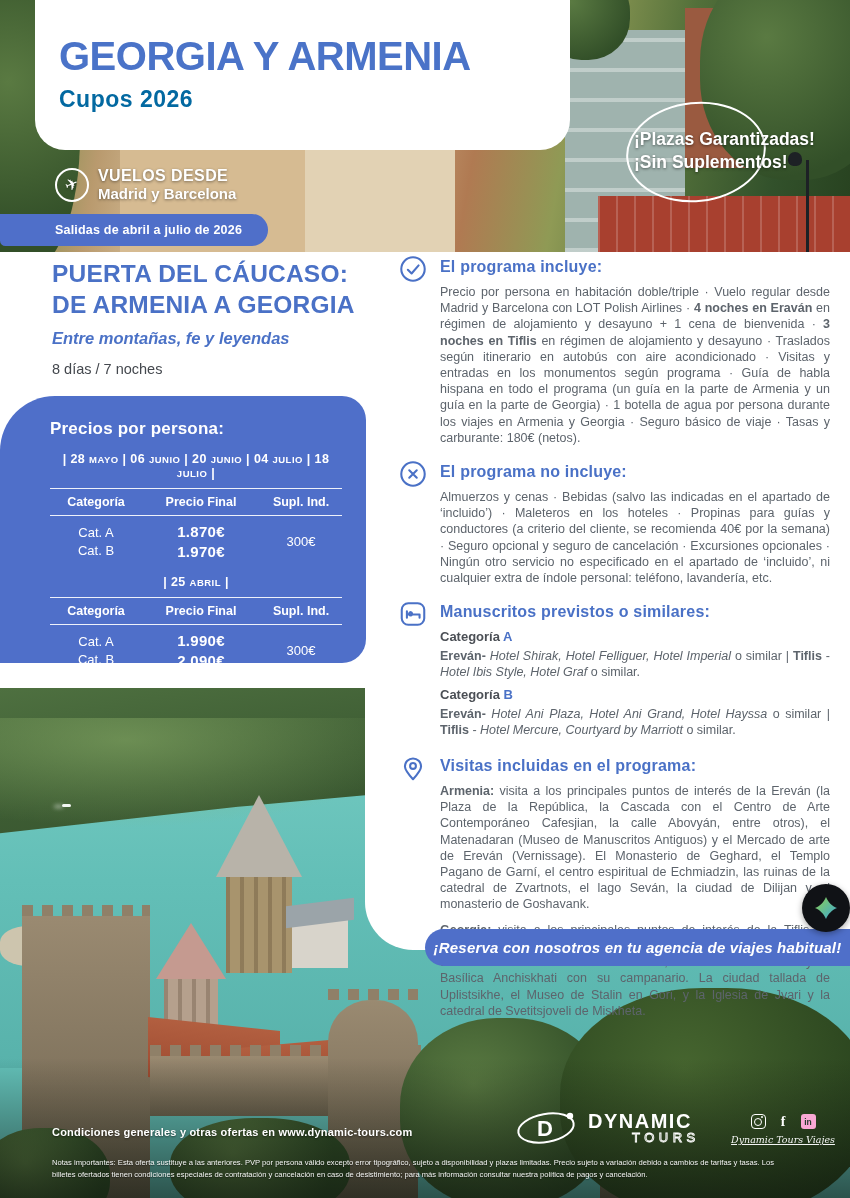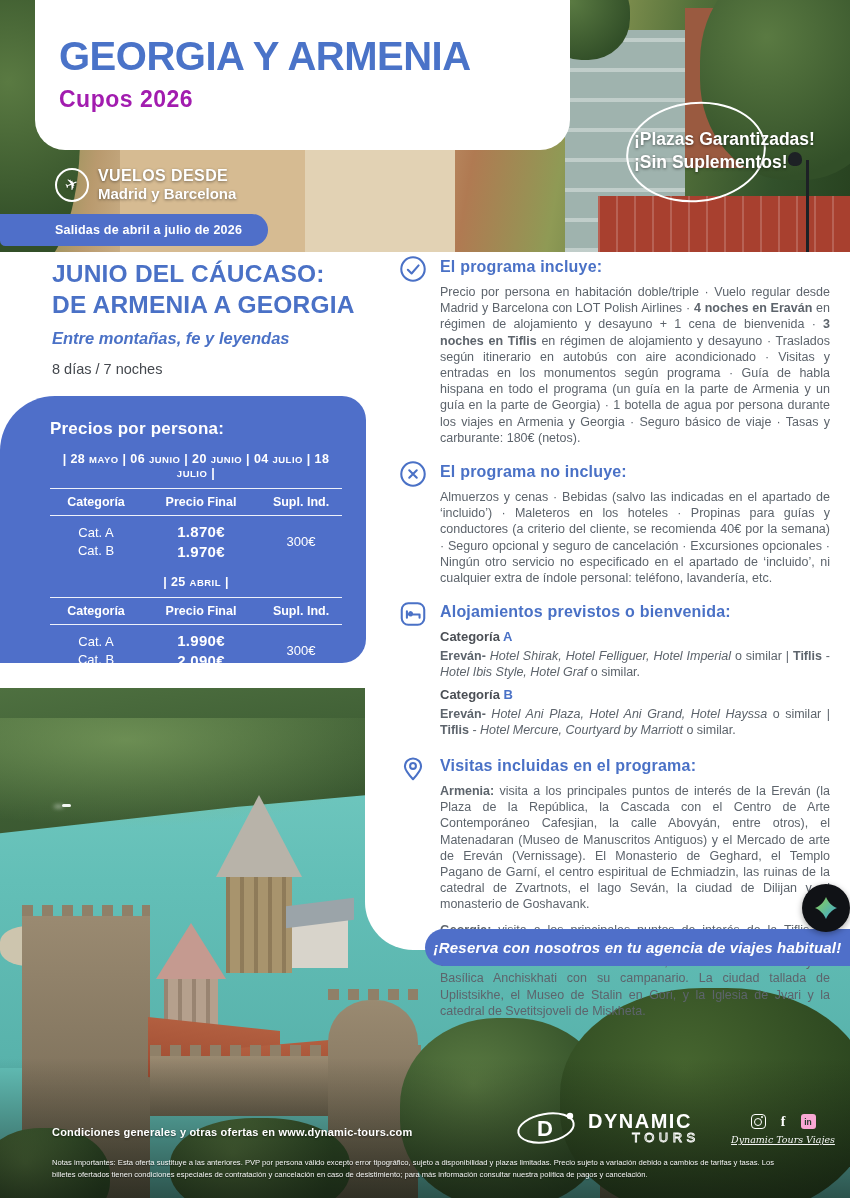--- a/index.html
+++ b/index.html
@@ -16,21 +16,21 @@
   
   #photo-top{left:0;top:0;width:850px;height:252px;overflow:hidden;
     background:linear-gradient(100deg,#4e6b33 0%,#7b8f4b 6%,#b99a6e 14%,#d9c3a0 24%,#cbb089 34%,#c9a87e 46%,#b07a52 56%,#8f9a55 66%,#53703a 78%,#32512b 90%,#27411f 100%);}
   .house{position:absolute;}
   .win-v{background-image:repeating-linear-gradient(90deg,rgba(80,52,38,.28) 0 10px,transparent 10px 26px);}
   .treeblob{position:absolute;border-radius:46%;background:radial-gradient(circle at 35% 35%,#5a7a42,#324f28 75%);}
 
   
   #title-card{left:35px;top:0;width:535px;height:150px;background:#fff;border-radius:0 0 30px 30px;padding:36px 0 0 24px;}
   #page-title{font-size:40px;font-weight:bold;color:#4a73c8;letter-spacing:-.5px;line-height:1;}
-  #page-subtitle{font-size:23px;font-weight:bold;color:#a21caf;margin-top:10px;letter-spacing:.5px;}
+  #page-subtitle{font-size:23px;font-weight:bold;color:#0369a1;margin-top:10px;letter-spacing:.5px;}
 
   
   #flights{left:55px;top:167px;display:flex;align-items:center;gap:9px;color:#fff;text-shadow:0 1px 3px rgba(0,0,0,.45);}
   #plane-circ{width:34px;height:34px;border:2px solid #fff;border-radius:50%;display:flex;align-items:center;justify-content:center;font-size:16px;}
   #plane-circ span{display:inline-block;transform:rotate(-22deg);}
   #flights .l1{font-size:16px;font-weight:bold;letter-spacing:.4px;}
   #flights .l2{font-size:15px;font-weight:bold;}
 
   
   #guarantee{left:618px;top:100px;width:220px;height:110px;color:#fff;}
@@ -160,21 +160,21 @@
       <div>¡Sin Suplementos!</div>
     </div>
   </div>
 
   <div id="departures" class="abs">
     <span>Salidas de abril a julio de 2026</span>
   </div>
 
   <div id="tour-head" class="abs">
     <div id="tour-title">
-      <div>JUNIO DEL CÁUCASO:</div>
+      <div>PUERTA DEL CÁUCASO:</div>
       <div>DE ARMENIA A GEORGIA</div>
     </div>
     <div id="tour-tagline">Entre montañas, fe y leyendas</div>
     <div id="tour-duration">8 días / 7 noches</div>
   </div>
 
   <div id="price-panel" class="abs">
     <div id="price-heading">Precios por persona:</div>
 
     <div class="pt-dates"><span>| 28 </span><span class="rs">MAYO</span><span> | 06 </span><span class="rs">JUNIO</span><span> | 20 </span><span class="rs">JUNIO</span><span> | 04 </span><span class="rs">JULIO</span><span> | 18 </span><span class="rs">JULIO</span><span> |</span></div>
@@ -283,21 +283,21 @@
     </div>
 
     <div class="section hotels">
       <div class="sec-icon">
         <svg viewBox="0 0 32 32">
             <rect x="4" y="4.5" width="24" height="23" rx="7"></rect>
             <path d="M9.5 20v-7M9.5 16.5h13.5v3.5M13.5 14.2a1.7 1.7 0 1 1-.1 0"></path>
           </svg>
       </div>
       <div>
-        <div class="sec-head">Alojamientos previstos o bienvenida:</div>
+        <div class="sec-head">Manuscritos previstos o similares:</div>
         <div class="cat-label"><span class="rb">Categoría </span><span class="rb rc">A</span></div>
         <div class="sec-body"><span class="rb">Ereván-</span><span class="ri"> Hotel Shirak, Hotel Felliguer, Hotel Imperial</span><span> o similar | </span><span class="rb">Tiflis</span><span> - </span><span class="ri">Hotel Ibis Style, Hotel Graf</span><span> o similar.</span></div>
         <div class="cat-label"><span class="rb">Categoría </span><span class="rb rc">B</span></div>
         <div class="sec-body"><span class="rb">Ereván-</span><span class="ri"> Hotel Ani Plaza, Hotel Ani Grand, Hotel Hayssa</span><span> o similar | </span><span class="rb">Tiflis</span><span> - </span><span class="ri">Hotel Mercure, Courtyard by Marriott</span><span> o similar.</span></div>
       </div>
     </div>
 
     <div class="section visits">
       <div class="sec-icon">
         <svg viewBox="0 0 32 32">

